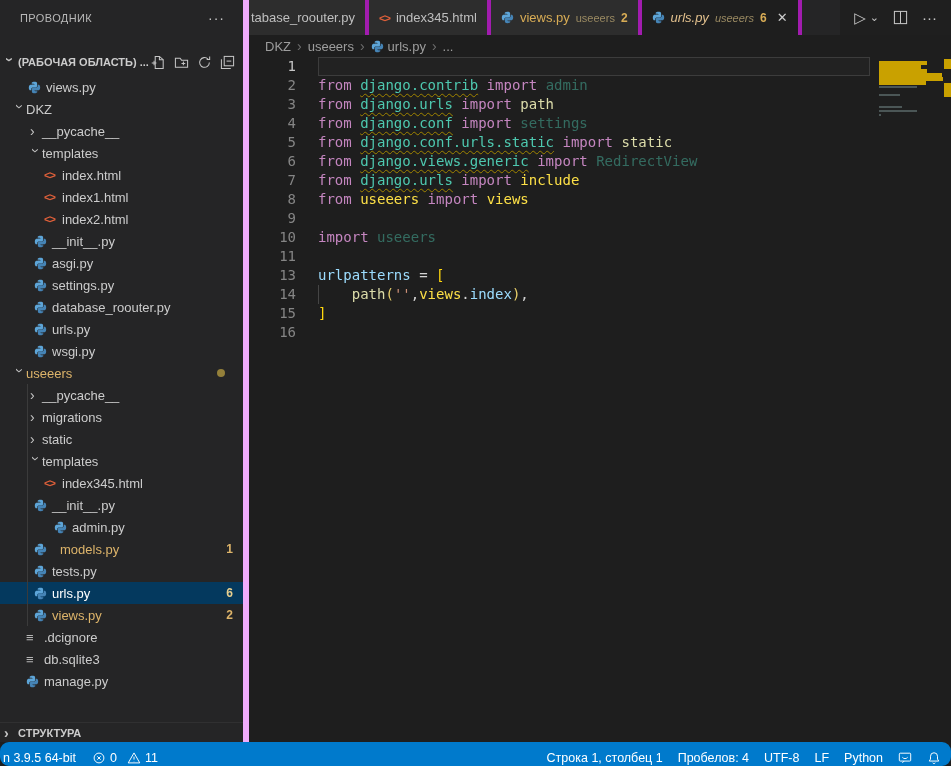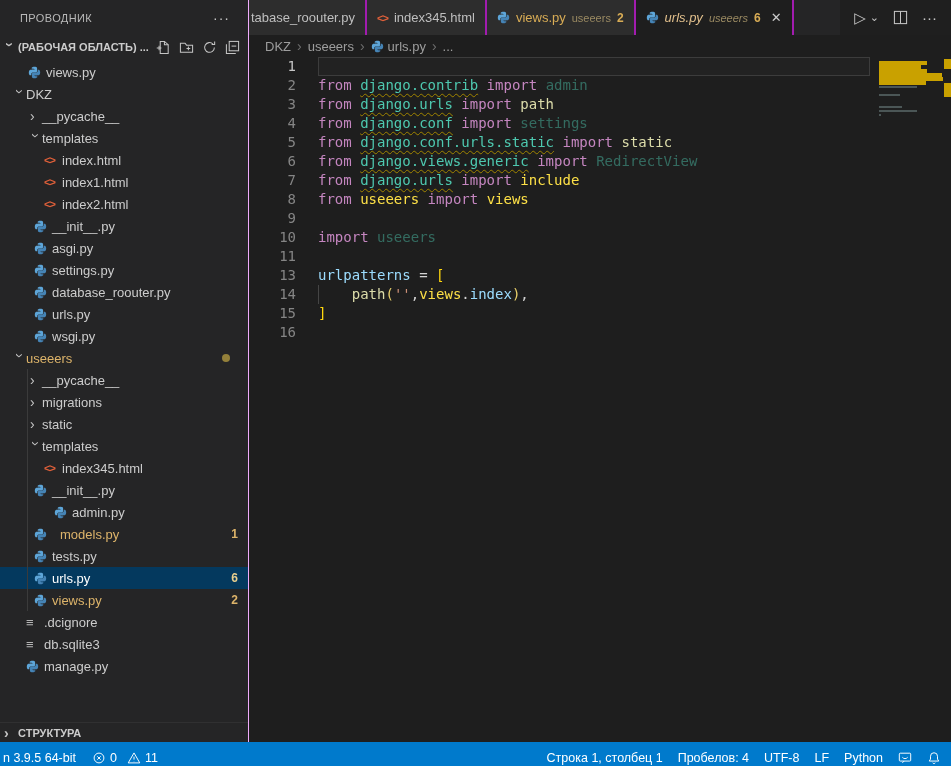--- a/index.html
+++ b/index.html
@@ -5,25 +5,25 @@
   * { margin:0; padding:0; box-sizing:border-box; }
   html,body { background:#1e1e1e; }
   .app {
     position:relative; width:951px; height:766px; overflow:hidden;
     font-family:"Liberation Sans", sans-serif; font-size:13px; color:#cccccc;
     background:#1e1e1e; user-select:none;
   }
   .main { display:flex; height:742px; }
 
   
-  .sidebar { width:249px; flex:0 0 249px; background:#252526; display:flex; flex-direction:column; border-right:1px solid #f0abfc; }
+  .sidebar { width:249px; flex:0 0 249px; background:#252526; display:flex; flex-direction:column; border-right:6px solid #f0abfc; }
   .sidebar-title { height:35px; display:flex; align-items:center; padding:0 18px 0 20px; }
   .sidebar-title .t { font-size:11px; color:#b8b8b8; letter-spacing:.4px; }
   .sidebar-title .menu { margin-left:auto; color:#c5c5c5; font-size:14px; letter-spacing:1px; cursor:pointer; }
-  .ws-header { height:24px; display:flex; align-items:center; padding:0 8px 0 4px; font-weight:bold; font-size:11px; color:#cccccc; }
+  .ws-header { height:24px; display:flex; align-items:center; padding:0 8px 0 4px; font-weight:bold; font-size:11px; color:#cccccc;margin-top:15px; }
   .ws-header .chev { margin-right:2px; }
   .ws-header .lbl { white-space:nowrap; overflow:hidden; }
   .ws-actions { margin-left:auto; display:flex; gap:8px; align-items:center; }
   .ws-actions span { display:inline-flex; cursor:pointer; }
   .tree { flex:1 1 auto; overflow:hidden; position:relative; padding-top:2px; }
   .tree-row { position:relative; height:22px; display:flex; align-items:center; cursor:pointer; white-space:nowrap; }
   .tree-row.selected { background:#04395e; }
   .tree-row .tguide { position:absolute; left:27px; top:0; bottom:0; width:1px; background:#3b3b3b; }
   .chev { display:inline-block; width:12px; color:#c5c5c5; font-size:14px; line-height:1; transform-origin:45% 55%; }
   .chev.open { transform:rotate(90deg); }
@@ -34,21 +34,21 @@
   .tree-row .badge { position:absolute; right:10px; color:#ddb46a; font-weight:bold; font-size:12px; }
   .tree-row.selected .badge { color:#e8cf8e; }
   .tree-row .dot { position:absolute; right:18px; width:8px; height:8px; border-radius:50%; background:#94803a; }
   .i-html { color:#e0603a; font-weight:bold; font-size:11px; letter-spacing:-1px; }
   .i-file { color:#b5b5b5; font-size:13px; }
   .outline-header { margin-top:auto; height:20px; display:flex; align-items:center; gap:2px; padding:0 4px; border-top:1px solid #303031; font-weight:bold; font-size:11px; color:#cccccc; }
 
   
   .editor-col { flex:1 1 auto; display:flex; flex-direction:column; background:#1e1e1e; min-width:0; }
   .tabbar { height:35px; background:#252526; display:flex; align-items:stretch; }
-  .tab { display:flex; align-items:center; gap:6px; padding:0 10px; background:#2d2d2d; border-right:2px solid #a21caf; font-size:13px; color:#bfbfbf; cursor:pointer; }
+  .tab { display:flex; align-items:center; gap:6px; padding:0 10px; background:#2d2d2d; border-right:4px solid #a21caf; font-size:13px; color:#bfbfbf; cursor:pointer; }
   .tab.first { padding-left:2px; }
   .tab.active { background:#1e1e1e; color:#e2c08d; }
   .tab .tab-label.warn { color:#d8ac55; }
   .tab.active .tab-label { font-style:italic; color:#e2c08d; }
   .tab .tab-dir { font-size:11px; color:#9a8a62; font-style:normal; }
   .tab.active .tab-dir { font-style:italic; }
   .tab .tab-badge { font-size:12px; font-weight:bold; color:#d8ac55; }
   .tab .tab-close { margin-left:4px; color:#cccccc; font-size:13px; cursor:pointer; }
   .editor-actions { margin-left:auto; display:flex; align-items:center; gap:14px; padding:0 14px; color:#c5c5c5; background:#1f1f1f; }
   .editor-actions .act { cursor:pointer; display:inline-flex; align-items:center; font-size:15px; }
@@ -71,21 +71,21 @@
   .func{color:#dcdcaa} .var{color:#9cdcfe} .str{color:#ce9178}
   .pl{color:#d4d4d4} .br{color:#ffd70e} .paren{color:#e8cf6a}
 
   
   .minimap { position:absolute; top:0; right:8px; width:66px; bottom:0; cursor:pointer; }
   .mrow { position:relative; }
   .ruler { position:absolute; top:0; right:0; width:7px; bottom:0; cursor:pointer; }
   .rmark { position:absolute; left:0; right:0; background:#c9a100; }
 
   
-  .statusbar { height:24px; background:#007acc; color:#ffffff; display:flex; align-items:center; font-size:12.5px; padding:8px 10px 0 3px; }
+  .statusbar { height:24px; background:#007acc; color:#ffffff; display:flex; align-items:center; font-size:12.5px; padding:8px 10px 0 3px;border-radius:9px; }
   .sb-item { display:inline-flex; align-items:center; gap:4px; cursor:pointer; white-space:nowrap; }
   .sb-left { display:flex; align-items:center; gap:16px; }
   .sb-right { margin-left:auto; display:flex; gap:15px; }
   svg.ico { display:block; }
 </style>
 </head>
 <body>
 
 <div class="app">
   <div class="main">

